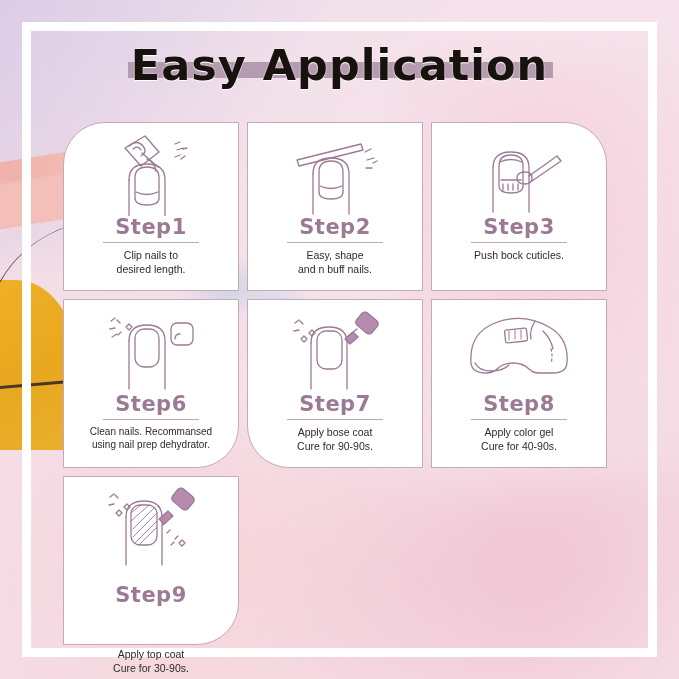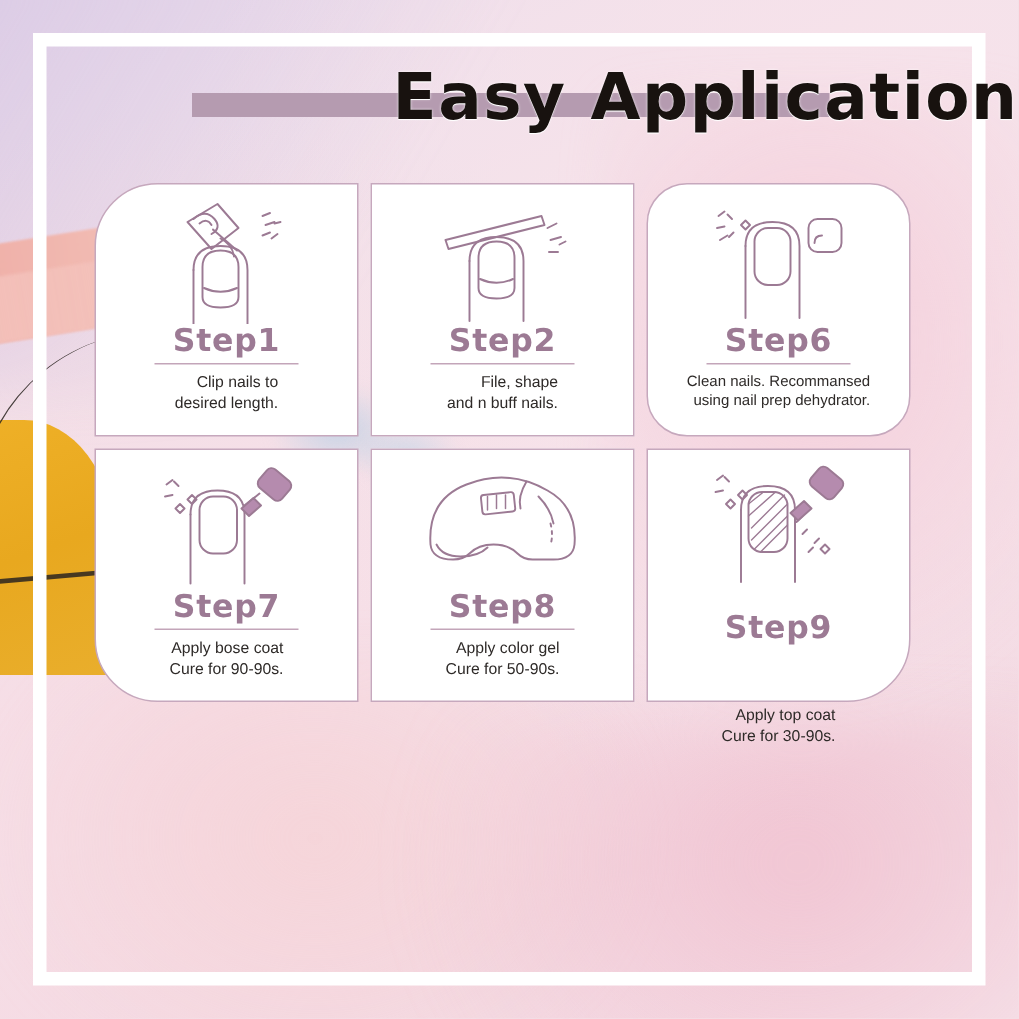--- a/index.html
+++ b/index.html
@@ -80,21 +80,21 @@
     border:9px solid #ffffff;box-sizing:border-box;
   }
 
   
   .title-wrap{position:absolute;left:0;right:0;top:36px;height:62px;}
   .title-bar{
     position:absolute;left:128px;width:425px;top:26px;height:16px;
     background:#b59bb0;
   }
   .title-text{
-    position:absolute;left:0;right:0;top:0;text-align:right;
+    position:absolute;left:0;right:0;top:0;text-align:center;
     font-family:"DejaVu Sans", sans-serif;
     font-weight:700;font-size:43px;letter-spacing:1px;color:#18120f;
     text-shadow:0 1px 0 #fff, 0 0 2px rgba(255,255,255,.8);
     line-height:58px;
   }
 
   
   .grid{
     position:absolute;left:63px;top:122px;width:553px;
     display:grid;grid-template-columns:repeat(3,176px);
@@ -102,34 +102,34 @@
   }
   .card{
     position:relative;background:#ffffff;border:1px solid #c6a8bd;
     box-sizing:border-box;display:flex;flex-direction:column;
     align-items:center;justify-content:flex-start;padding-top:8px;
   }
   
   .r1{border-top-left-radius:42px;}
   .r3{border-top-right-radius:42px;}
   .r4{border-bottom-left-radius:42px;}
-  .r6{border-bottom-right-radius:42px;border-radius:27px;}
+  .r6{border-bottom-right-radius:42px;}
   .r7{border-bottom-left-radius:42px;}
   .r9{border-bottom-right-radius:42px;gap:16px;}
 
   .art{height:86px;width:100%;display:flex;align-items:center;justify-content:center;}
   .art svg{display:block;}
   .steplabel{
     font-family:"DejaVu Sans", sans-serif;
     font-weight:700;font-size:21px;color:#9c7a94;letter-spacing:.5px;
     margin-top:-2px;
   }
   .divider{width:96px;height:1px;background:#c3a5b9;margin:3px 0 6px;}
   .desc{
-    font-size:10.5px;line-height:13.5px;color:#2e2a28;text-align:right;
+    font-size:10.5px;line-height:13.5px;color:#2e2a28;text-align:center;
     padding:0 10px;white-space:pre-line;font-family:"Liberation Sans", sans-serif;
   }
   .desc.small{font-size:10px;line-height:12.6px;padding:0 6px;}
 </style>
 </head>
 <body>
 
 <div id="stage">
 
   <div class="blob b-lilac"></div>
@@ -181,24 +181,40 @@
           <path d="M40 40 q0-11 12-11 q12 0 12 11 v20 q0 7-12 7 q-12 0-12-7 z"></path>
           <path d="M41 54 q11 5 22 0"></path>
           <path d="M34 42 q0-16 18-16 q18 0 18 16 v40"></path>
           <path d="M34 42 v40"></path>
           <path d="M18 28 l64-16 l2 6 l-64 16 z"></path>
           <path d="M86 20 l6-3 M88 28 l7-2 M87 36 l6 0 M94 31 l4-2"></path>
         </svg>
       </div>
       <div class="steplabel">Step2</div>
       <div class="divider"></div>
-      <div class="desc">File, shape
+      <div class="desc">Easy, shape
 and n buff nails.</div>
     </div>
 
+    <div class="card r3">
+      <div class="art">
+        <svg width="112" height="84" viewBox="0 0 112 84" fill="none" stroke="#9c7a94" stroke-width="1.3" stroke-linecap="round" stroke-linejoin="round">
+          <path d="M36 34 q0-11 12-11 q12 0 12 11 v20 q0 7-12 7 q-12 0-12-7 z"></path>
+          <path d="M37 30 q11-5 22 0"></path>
+          <path d="M38 48 h20 M40 52 v6 M45 52 v6 M50 52 v6 M55 52 v6"></path>
+          <path d="M30 36 q0-16 18-16 q18 0 18 16 v44"></path>
+          <path d="M30 36 v44"></path>
+          <path d="M62 52 q-8 0-8-6 q0-6 8-6 q7 0 7 6 q0 6-7 6 z"></path>
+          <path d="M66 44 l28-20 l4 5 l-29 20"></path>
+        </svg>
+      </div>
+      <div class="steplabel">Step3</div>
+      <div class="divider"></div>
+      <div class="desc">Push bock cuticles.</div>
+    </div>
 
 
 
     <div class="card r6">
       <div class="art">
         <svg width="112" height="84" viewBox="0 0 112 84" fill="none" stroke="#9c7a94" stroke-width="1.3" stroke-linecap="round" stroke-linejoin="round">
           <rect x="40" y="20" width="24" height="38" rx="9"></rect>
           <path d="M34 32 q0-16 18-16 q18 0 18 16 v48"></path>
           <path d="M34 32 v48"></path>
           <path d="M31 18 l3-3 l3 3 l-3 3 z"></path>
@@ -240,21 +256,21 @@
           <path d="M84 22 q8 8 10 18"></path>
           <path d="M76 12 q-6 10-4 18"></path>
           <rect x="46" y="20" width="22" height="13" rx="2" transform="rotate(-6 57 26)"></rect>
           <path d="M50 22 v9 M56 21 v9 M62 21 v9" stroke-width="1"></path>
           <path d="M92 40 q2 8 0 14" stroke-dasharray="2 3"></path>
         </svg>
       </div>
       <div class="steplabel">Step8</div>
       <div class="divider"></div>
       <div class="desc">Apply color gel
-Cure for 50-90s.</div>
+Cure for 40-90s.</div>
     </div>
 
     <div class="card r9">
       <div class="art">
         <svg width="112" height="84" viewBox="0 0 112 84" fill="none" stroke="#9c7a94" stroke-width="1.3" stroke-linecap="round" stroke-linejoin="round">
           <rect x="36" y="20" width="26" height="40" rx="9"></rect>
           <path d="M38 44 l22-22 M38 52 l24-24 M40 58 l22-22 M44 60 l18-18 M36 36 l18-16 M36 28 l10-8" stroke-width=".9"></path>
           <path d="M31 32 q0-16 18-16 q18 0 18 16 v48"></path>
           <path d="M31 32 v48"></path>
           <path d="M29 22 l3-3 l3 3 l-3 3 z M21 28 l3-3 l3 3 l-3 3 z"></path>

